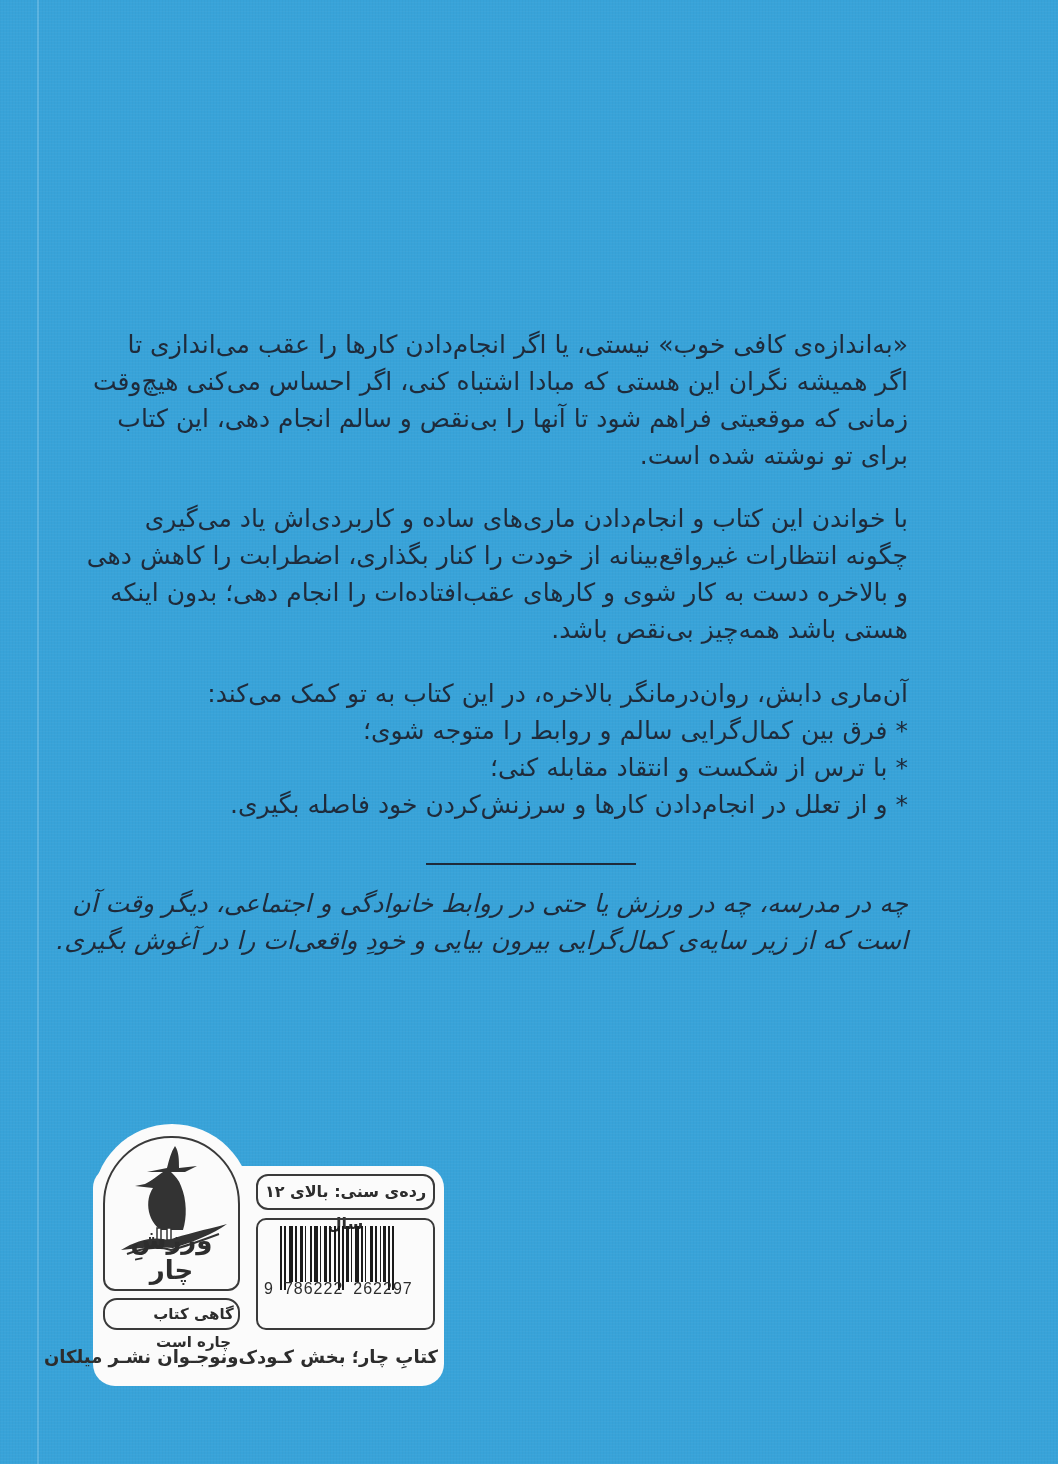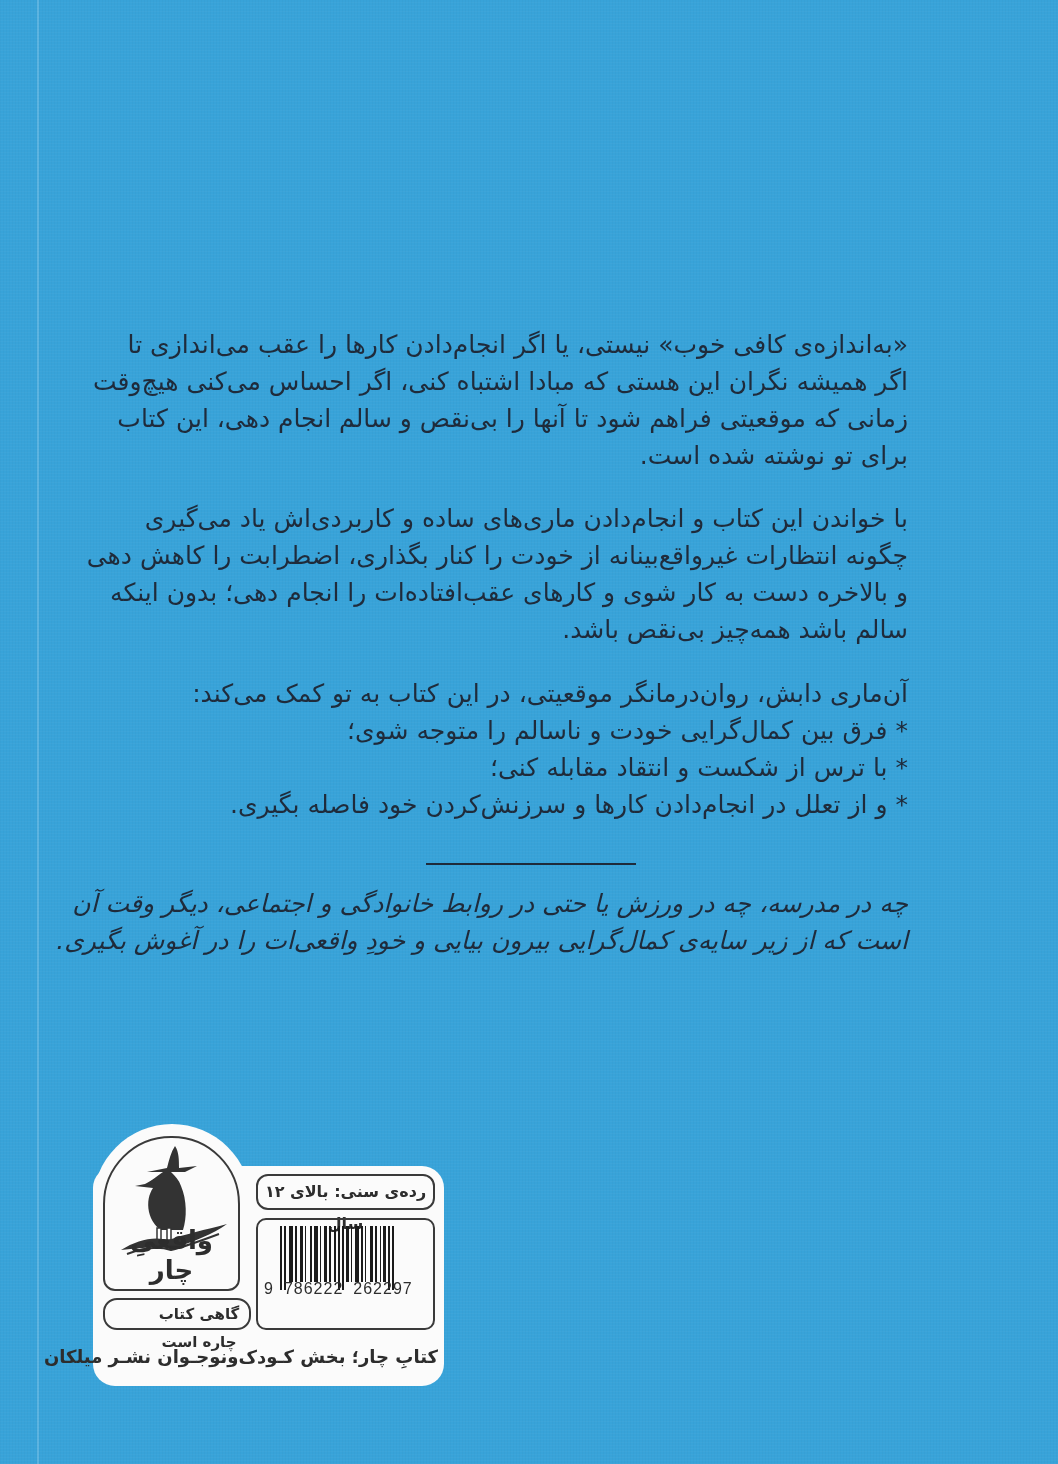--- a/index.html
+++ b/index.html
@@ -55,21 +55,21 @@
       border: 2px solid #3a3a3a; border-radius: 68px 68px 12px 12px;
       overflow: hidden;
     }
     .logo-figure { position: absolute; left: 8px; top: 4px; width: 120px; height: 115px; }
     .logo-name {
       position: absolute; left: 0; right: 0; bottom: 4px;
       text-align: center; direction: rtl;
       font-size: 26px; font-weight: bold; color: #2d2d2d;
     }
     .slogan-box {
-      position: absolute; left: 10px; top: 174px; width: 148px; height: 32px;
+      position: absolute; left: 10px; top: 174px; width: 137px; height: 32px;
       border: 2px solid #3a3a3a; border-radius: 14px;
       text-align: center; direction: rtl;
       font-size: 15px; font-weight: bold; color: #2d2d2d; line-height: 28px; padding-left: 44px;
     }
     .age-box {
       position: absolute; left: 163px; top: 50px; width: 179px; height: 36px;
       border: 2px solid #3a3a3a; border-radius: 12px;
       text-align: center; direction: rtl;
       font-size: 16px; font-weight: bold; color: #2d2d2d; line-height: 32px;
     }
@@ -110,26 +110,26 @@
     <span class="line">«به‌اندازه‌ی کافی خوب» نیستی، یا اگر انجام‌دادن کارها را عقب می‌اندازی تا</span>
     <span class="line">اگر همیشه نگران این هستی که مبادا اشتباه کنی، اگر احساس می‌کنی هیچ‌وقت</span>
     <span class="line">زمانی که موقعیتی فراهم شود تا آنها را بی‌نقص و سالم انجام دهی، این کتاب</span>
     <span class="line">برای تو نوشته شده است.</span>
   </div>
 
   <div class="blurb" id="para2">
     <span class="line">با خواندن این کتاب و انجام‌دادن ماری‌های ساده و کاربردی‌اش یاد می‌گیری</span>
     <span class="line">چگونه انتظارات غیرواقع‌بینانه از خودت را کنار بگذاری، اضطرابت را کاهش دهی</span>
     <span class="line">و بالاخره دست به کار شوی و کارهای عقب‌افتاده‌ات را انجام دهی؛ بدون اینکه</span>
-    <span class="line">سالم باشد همه‌چیز بی‌نقص باشد.</span>
+    <span class="line">هستی باشد همه‌چیز بی‌نقص باشد.</span>
   </div>
 
   <div class="blurb" id="para3">
-    <span class="line">آن‌ماری دابش، روان‌درمانگر موقعیتی، در این کتاب به تو کمک می‌کند:</span>
-    <span class="line">* فرق بین کمال‌گرایی خودت و ناسالم را متوجه شوی؛</span>
+    <span class="line">آن‌ماری دابش، روان‌درمانگر بالاخره، در این کتاب به تو کمک می‌کند:</span>
+    <span class="line">* فرق بین کمال‌گرایی سالم و روابط را متوجه شوی؛</span>
     <span class="line">* با ترس از شکست و انتقاد مقابله کنی؛</span>
     <span class="line">* و از تعلل در انجام‌دادن کارها و سرزنش‌کردن خود فاصله بگیری.</span>
   </div>
 
   <div class="divider"></div>
 
   <div class="blurb" id="para4">
     <span class="line">چه در مدرسه، چه در ورزش یا حتی در روابط خانوادگی و اجتماعی، دیگر وقت آن</span>
     <span class="line">است که از زیر سایه‌ی کمال‌گرایی بیرون بیایی و خودِ واقعی‌ات را در آغوش بگیری.</span>
   </div>
@@ -139,21 +139,21 @@
     <div class="sticker-bg-main"></div>
 
     <div class="logo-frame">
       <svg class="logo-figure" viewBox="0 0 120 115">
         <path d="M62 4 C58 10 56 18 54 26 L34 30 L72 30 L84 24 L66 26 C66 18 66 10 62 4 Z" fill="#333"></path>
         <path d="M50 30 C44 34 40 38 32 42 L22 44 L40 46 C36 52 34 60 36 70 C38 78 42 84 48 88 L70 88 C74 76 74 58 68 44 C66 38 62 34 58 30 Z" fill="#333"></path>
         <path d="M44 86 L44 98 L48 98 L48 86 Z M54 86 L54 98 L58 98 L58 86 Z" fill="#fff" stroke="#333" stroke-width="1.5"></path>
         <path d="M8 108 C24 98 40 94 56 98 C72 92 92 88 114 82 C100 92 80 100 60 106 C42 104 26 106 8 108 Z" fill="#333"></path>
         <path d="M14 112 C30 106 46 104 58 108 C74 104 90 98 106 92" stroke="#333" stroke-width="2" fill="none"></path>
       </svg>
-      <div class="logo-name">واقعیِ چار</div>
+      <div class="logo-name">ورزشِ چار</div>
     </div>
 
     <div class="slogan-box">گاهی کتاب چاره است</div>
 
     <div class="age-box">رده‌ی سنی: بالای ۱۲ سال</div>
 
     <div class="barcode-box">
       <div class="barcode-bars">
         <span class="long" style="width:2px"></span>
           <span class="gap" style="width:2px"></span>

